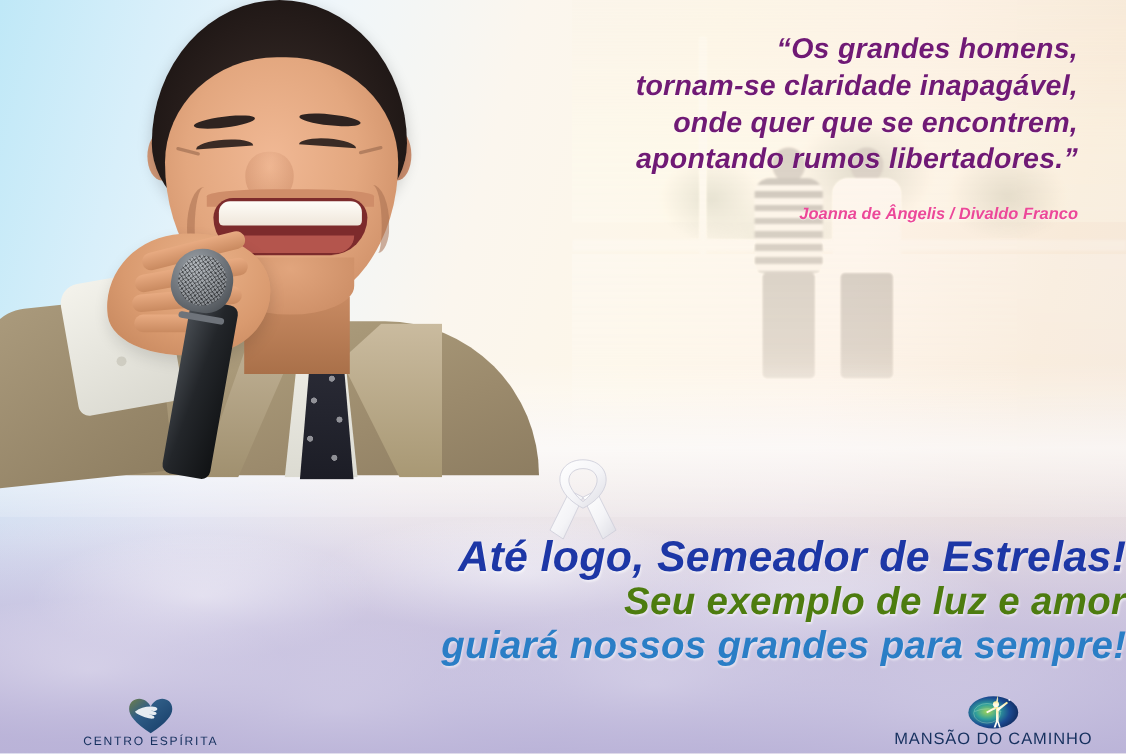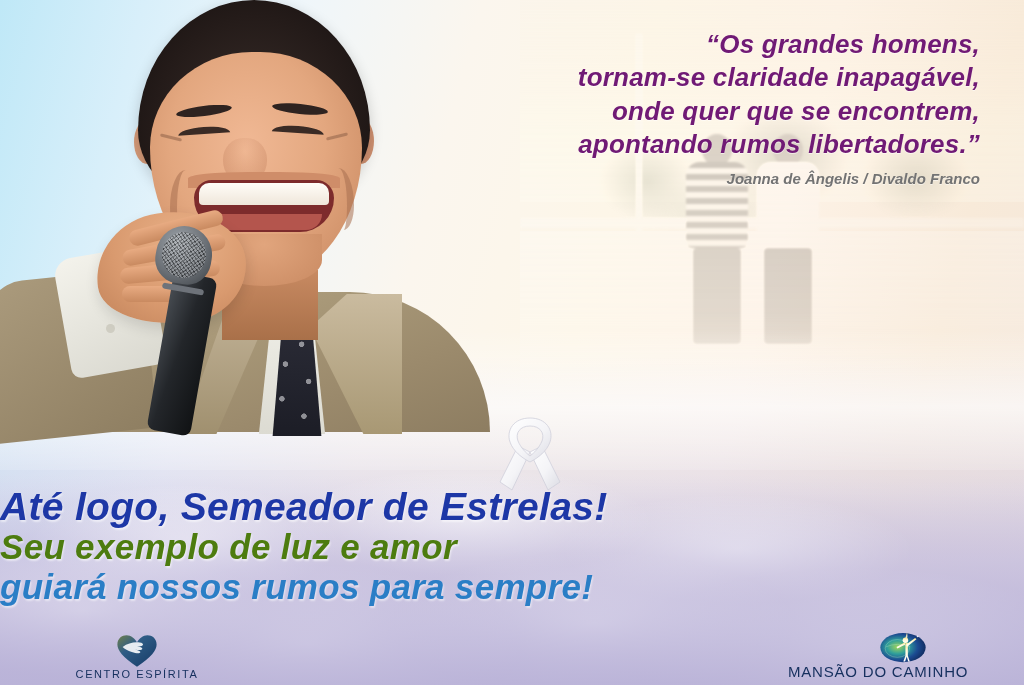--- a/index.html
+++ b/index.html
@@ -219,47 +219,47 @@
     position:absolute; right:44px; top:28px; width:600px;
     text-align:right;
     font-style:italic; font-weight:700;
     font-size:26px; line-height:1.28;
     letter-spacing:.2px;
     color:#701a75;
     text-shadow:0 1px 0 rgba(255,255,255,.55);
   }
   .quote .ln { display:block; white-space:nowrap; }
   .quote-author {
-    position:absolute; right:44px; top:170px; width:600px;
+    position:absolute; right:44px; top:186px; width:600px;
     text-align:right;
     font-style:italic; font-weight:700; font-size:15px;
-    color:#737373;
+    color:#ec4899;
     text-shadow:0 1px 0 rgba(255,255,255,.5);
   }
 
   
   .ribbon { position:absolute; left:494px; top:412px; width:72px; height:80px; }
 
   
   .headline {
     position:absolute; left:0; right:0; top:486px;
-    text-align:left;
+    text-align:right;
     font-style:italic; font-weight:700;
     letter-spacing:.3px;
   }
   .headline .h1 { display:block; font-size:39px; line-height:1.06; color:#1d37a6;
                   text-shadow:1px 2px 2px rgba(255,255,255,.55); }
   .headline .h2 { display:block; font-size:35px; line-height:1.12; color:#4d7c0f;
                   text-shadow:1px 2px 2px rgba(255,255,255,.55); }
   .headline .h3 { display:block; font-size:35px; line-height:1.12; color:#2a7ec6;
                   text-shadow:1px 2px 2px rgba(255,255,255,.5); }
 
   
   .logo-left  { position:absolute; left:12px; bottom:4px; width:250px; text-align:center; }
-  .logo-right { position:absolute; right:6px; bottom:4px; width:230px; text-align:left; }
+  .logo-right { position:absolute; right:6px; bottom:4px; width:230px; text-align:center; }
   .logo-mark  { height:34px; display:flex; align-items:center; justify-content:center; }
   .logo-text  { color:#16305e; font-weight:400; }
   .logo-l1 { font-size:11px; letter-spacing:1.6px; line-height:1.15; }
   .logo-l2 { font-size:14px; letter-spacing:.7px; line-height:1.2; }
   .logo-r1 { font-size:15px; letter-spacing:.8px; line-height:1.2; }
 </style>
 </head>
 <body>
 
 <div id="poster">
@@ -351,21 +351,21 @@
         <path d="M36 40 L54 78 L66 70 L48 34 Z"></path>
         <path d="M36 6 C20 6 12 18 16 30 C19 39 28 46 36 50 C44 46 53 39 56 30 C60 18 52 6 36 6 Z
                  M36 14 C46 14 51 21 48 29 C45 36 40 41 36 44 C32 41 27 36 24 29 C21 21 26 14 36 14 Z"></path>
       </g>
     </svg>
   </div>
 
   <div class="headline">
     <span class="h1">Até logo, Semeador de Estrelas!</span>
     <span class="h2">Seu exemplo de luz e amor</span>
-    <span class="h3">guiará nossos rumos para sempre!</span>
+    <span class="h3">guiará nossos grandes para sempre!</span>
   </div>
 
   <div class="logo-left">
     <div class="logo-mark">
       <svg viewBox="0 0 64 52" width="52" height="34" aria-hidden="true">
         <defs>
           <linearGradient id="hg" x1="0" y1="0" x2="1" y2="1">
             <stop offset="0%" stop-color="#6f7f4a"></stop>
             <stop offset="35%" stop-color="#2f5d86"></stop>
             <stop offset="100%" stop-color="#153a66"></stop>

